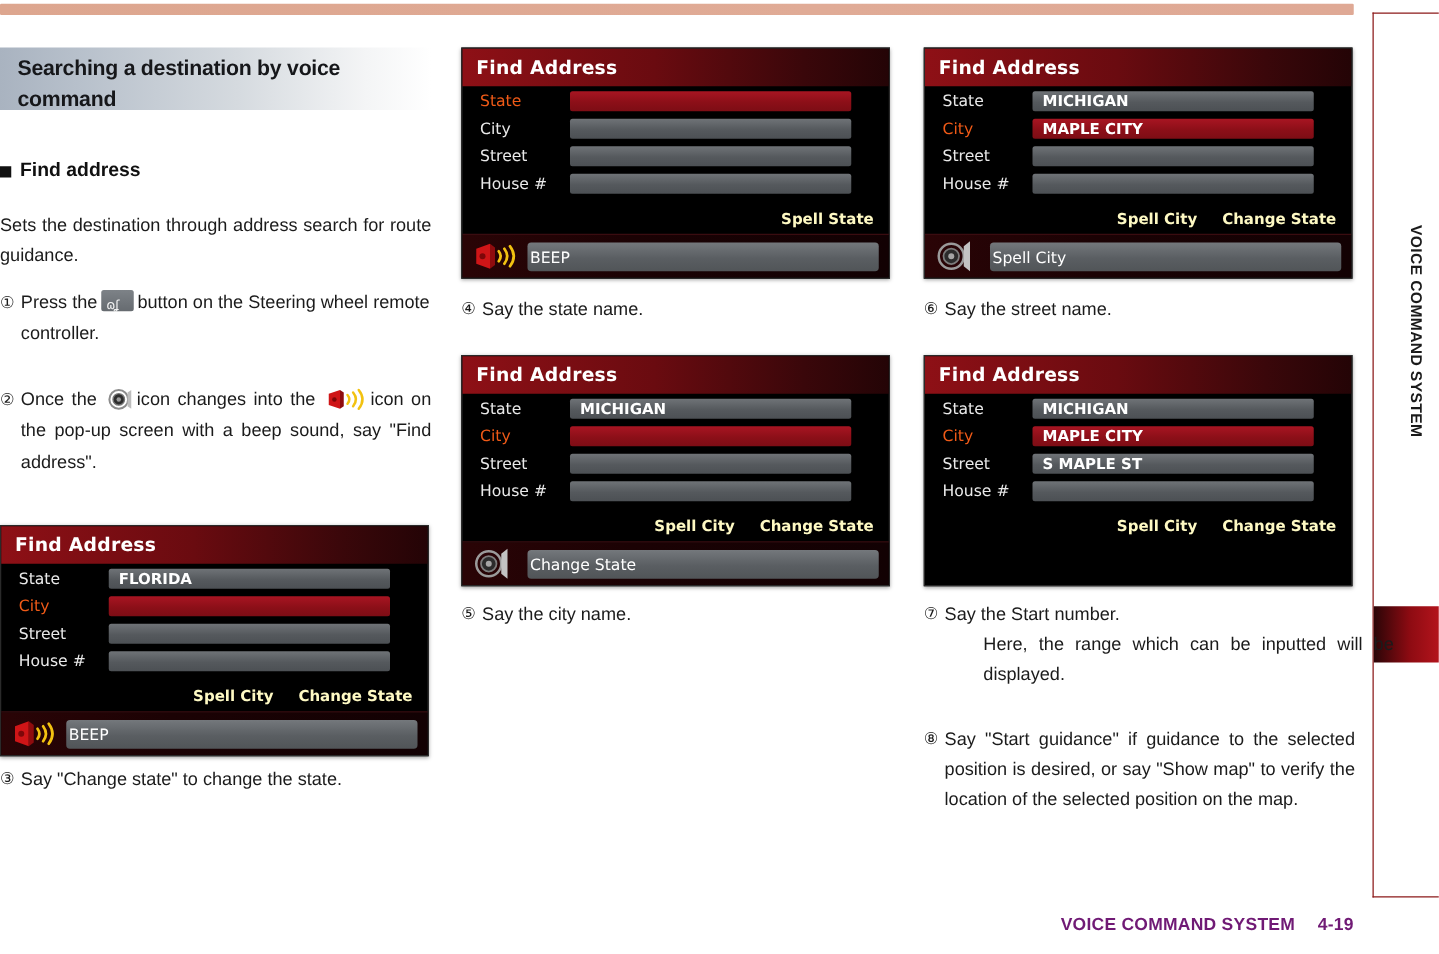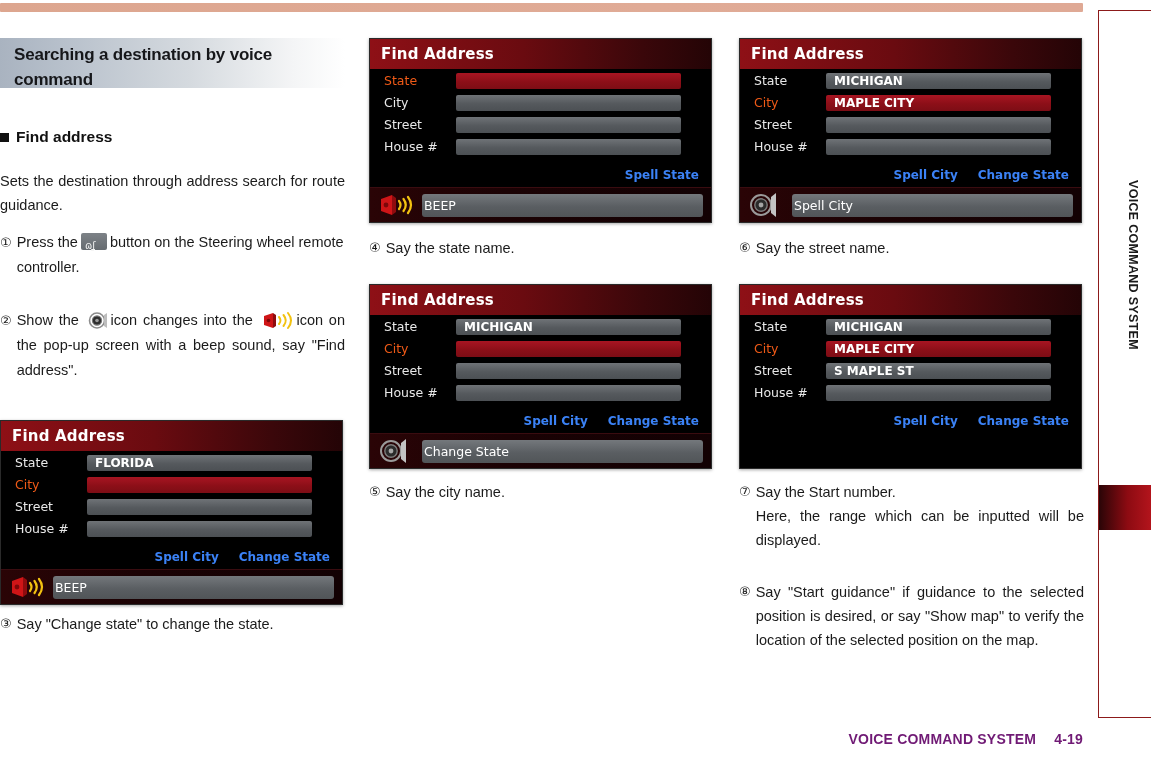--- a/index.html
+++ b/index.html
@@ -126,21 +126,21 @@
     display:flex;align-items:center;
     padding-left:8px;box-sizing:border-box;
     font-size:12px;color:#ffffff;font-weight:bold;
   }
   .nav-field.hl{
     background:linear-gradient(to bottom,#a81522,#8c0f18 55%,#7d0d15);
   }
   .nav-cmds{
     position:absolute;right:12px;bottom:40px;
     display:flex;gap:20px;
-    font-size:12px;font-weight:bold;color:#3b82f6;
+    font-size:12px;font-weight:bold;color:#fef9c3;
   }
   .nav-bottom{
     position:absolute;left:0;right:0;bottom:0;height:35px;
     background:linear-gradient(to right,#2a0406,#1b0204 40%,#120103);
     display:flex;align-items:center;padding:0 8px;box-sizing:border-box;gap:8px;
     border-top:1px solid #3a0c10;
   }
   .nav-prompt{
     flex:1 1 auto;height:23px;
     background:linear-gradient(to bottom,#74787c,#5a5e62 55%,#515558);
@@ -187,21 +187,21 @@
 
 <div id="intro-para" class="para">Sets the destination through address search for route guidance.</div>
 
 <div class="step" style="left:0;top:230px;">
   <span class="num">①</span>
   <span class="txt nojust"><span>Press the</span><span class="chip-swbtn"></span><span>button on the Steering wheel remote controller.</span></span>
 </div>
 
 <div class="step" style="left:0;top:308px;">
   <span class="num">②</span>
-  <span class="txt"><span>Show the</span>
+  <span class="txt"><span>Once the</span>
     <span class="chip-speaker">
       <svg width="20" height="17" viewBox="0 0 20 17">
           <ellipse cx="9" cy="8.5" rx="7.5" ry="7.5" fill="none" stroke="#8c8c8c" stroke-width="1.6"></ellipse>
           <ellipse cx="9" cy="8.5" rx="4.6" ry="4.6" fill="#2e2e2e" stroke="#777" stroke-width="1.1"></ellipse>
           <ellipse cx="9" cy="8.5" rx="1.8" ry="1.8" fill="#9b9b9b"></ellipse>
           <path d="M16 3 L19 1 L19 16 L16 14 Z" fill="#bdbdbd"></path>
         </svg>
     </span><span>icon changes into the</span>
     <span class="chip-mic">
       <svg width="34" height="19" viewBox="0 0 34 19">
@@ -409,21 +409,21 @@
   <div class="nav-cmds">
     <span>Spell City</span>
     <span>Change State</span>
   </div>
 </div>
 
 <div class="cap" style="left:739px;top:480px;">
   <span class="num">⑦</span>
   <span class="txt">
     <span>Say the Start number.</span><br>
-    <span style="display:inline-block;width:100%;text-align:justify;">Here, the range which can be inputted will be displayed.</span>
+    <span style="display:inline-block;width:100%;text-align:justify;margin-left:31px;">Here, the range which can be inputted will be displayed.</span>
   </span>
 </div>
 
 <div class="cap" style="left:739px;top:580px;">
   <span class="num">⑧</span>
   <span class="txt" style="text-align:justify;">Say "Start guidance" if guidance to the selected position is desired, or say "Show map" to verify the location of the selected position on the map.</span>
 </div>
 
 <div id="footer">
   <span>VOICE COMMAND SYSTEM</span>

